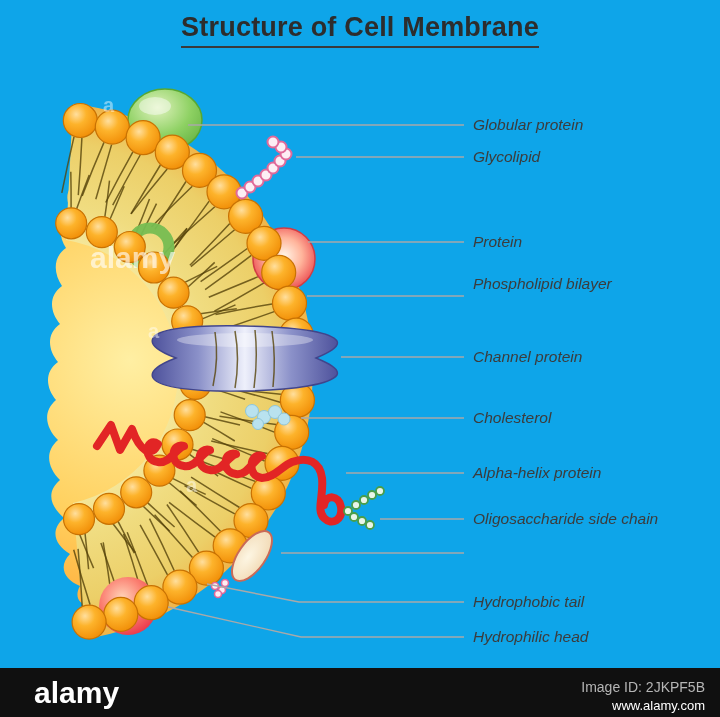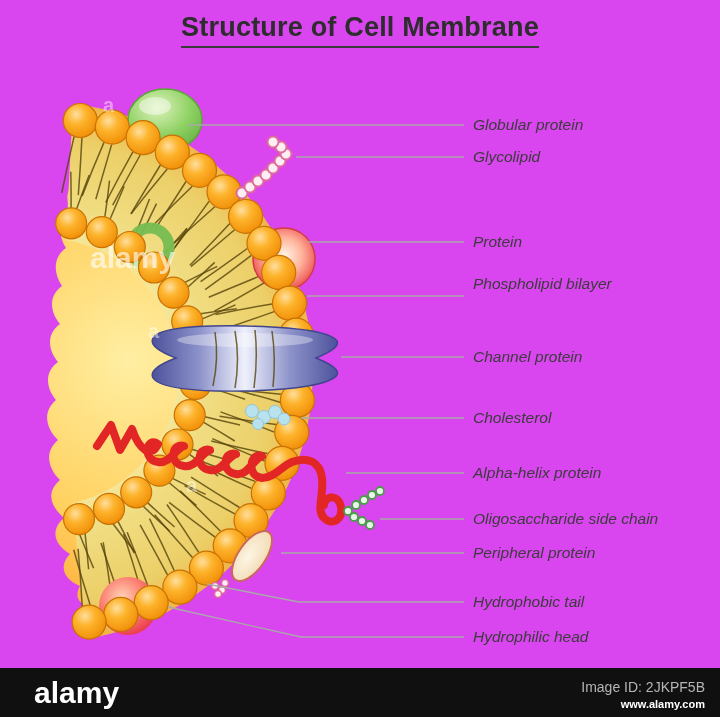--- a/index.html
+++ b/index.html
@@ -1,21 +1,21 @@
 <!DOCTYPE html>
 <html style="--label-text: #3c3c3c; --leader-line: #a9a9a9; --footer-bg: #101010; --head-orange: #f59b0a; --head-outline: #c87203; --bilayer-yellow: #f0dc80; --cytoplasm-yellow: #ffd05e; --globular-green: #6fbf45; --channel-blue: #5a5fa8; --helix-red: #e22525; --cholesterol-blue: #b9e2ef; --glycolipid-pink: #e06a9a; --oligosaccharide-green: #4a9e4a; --peripheral-cream: #f3ddba; --protein-red: #e84b52;"><head>
 <meta charset="utf-8">
 <style>
   :root{
     --label-text:#3c3c3c;
     --leader-line:#a9a9a9;
     --footer-bg:#101010;
   }
   html,body{margin:0;padding:0;background:#fff;}
-  #stage{position:relative;width:720px;height:717px;background:#d946ef;overflow:hidden;
+  #stage{position:relative;width:720px;height:717px;background:#0ea5e9;overflow:hidden;
          font-family:"Liberation Sans","DejaVu Sans",sans-serif;}
   
   #title-wrap{position:absolute;top:12px;left:0;width:720px;text-align:center;}
   #page-title{display:inline-block;font-size:27px;font-weight:600;color:#2d2d2d;
               padding-bottom:3px;border-bottom:2px solid #3a3a3a;letter-spacing:.2px;}
   
   #membrane{position:absolute;top:0;left:0;}
   .tail{fill:none;stroke:#56430a;stroke-width:1.5;opacity:.8;}
   .head{fill:url(#gHead);stroke:#c87203;stroke-width:1.2;}
   .leader{stroke:var(--leader-line);stroke-width:1.4;fill:none;}
@@ -24,21 +24,21 @@
   
   .label{position:absolute;left:473px;transform:translateY(-50%);
          font-size:15.5px;color:var(--label-text);white-space:nowrap;font-style:italic;}
   
   #footer{position:absolute;left:0;top:668px;width:720px;height:49px;
           background:var(--footer-bg);color:#fff;}
   #footer-logo{position:absolute;left:34px;top:8px;font-size:30px;font-weight:700;
                letter-spacing:0px;color:#fff;}
   #footer-meta{position:absolute;right:15px;top:9px;text-align:right;line-height:1.45;}
   #footer-image-id{font-size:14px;color:#b5b5b5;}
-  #footer-site{font-size:11px;font-weight:700;color:#fff;}
+  #footer-site{font-size:13px;font-weight:400;color:#fff;}
 </style>
 </head>
 <body>
 
 <div id="stage">
 
   <div id="title-wrap">
     <span id="page-title">Structure of Cell Membrane</span>
   </div>
 
@@ -311,21 +311,20 @@
   </svg>
 
   <div class="label" style="top:125px">Globular protein</div>
   <div class="label" style="top:157px">Glycolipid</div>
   <div class="label" style="top:242px">Protein</div>
   <div class="label" style="top:284px">Phospholipid bilayer</div>
   <div class="label" style="top:357px">Channel protein</div>
   <div class="label" style="top:418px">Cholesterol</div>
   <div class="label" style="top:519px">Oligosaccharide side chain</div>
   <div class="label" style="top:473px">Alpha-helix protein</div>
-  <div class="label" style="top:553px">Peripheral protein</div>
   <div class="label" style="top:602px">Hydrophobic tail</div>
   <div class="label" style="top:637px">Hydrophilic head</div>
 
   <div id="footer">
     <div id="footer-logo">alamy</div>
     <div id="footer-meta">
       <div id="footer-image-id">Image ID: 2JKPF5B</div>
       <div id="footer-site">www.alamy.com</div>
     </div>
   </div>

